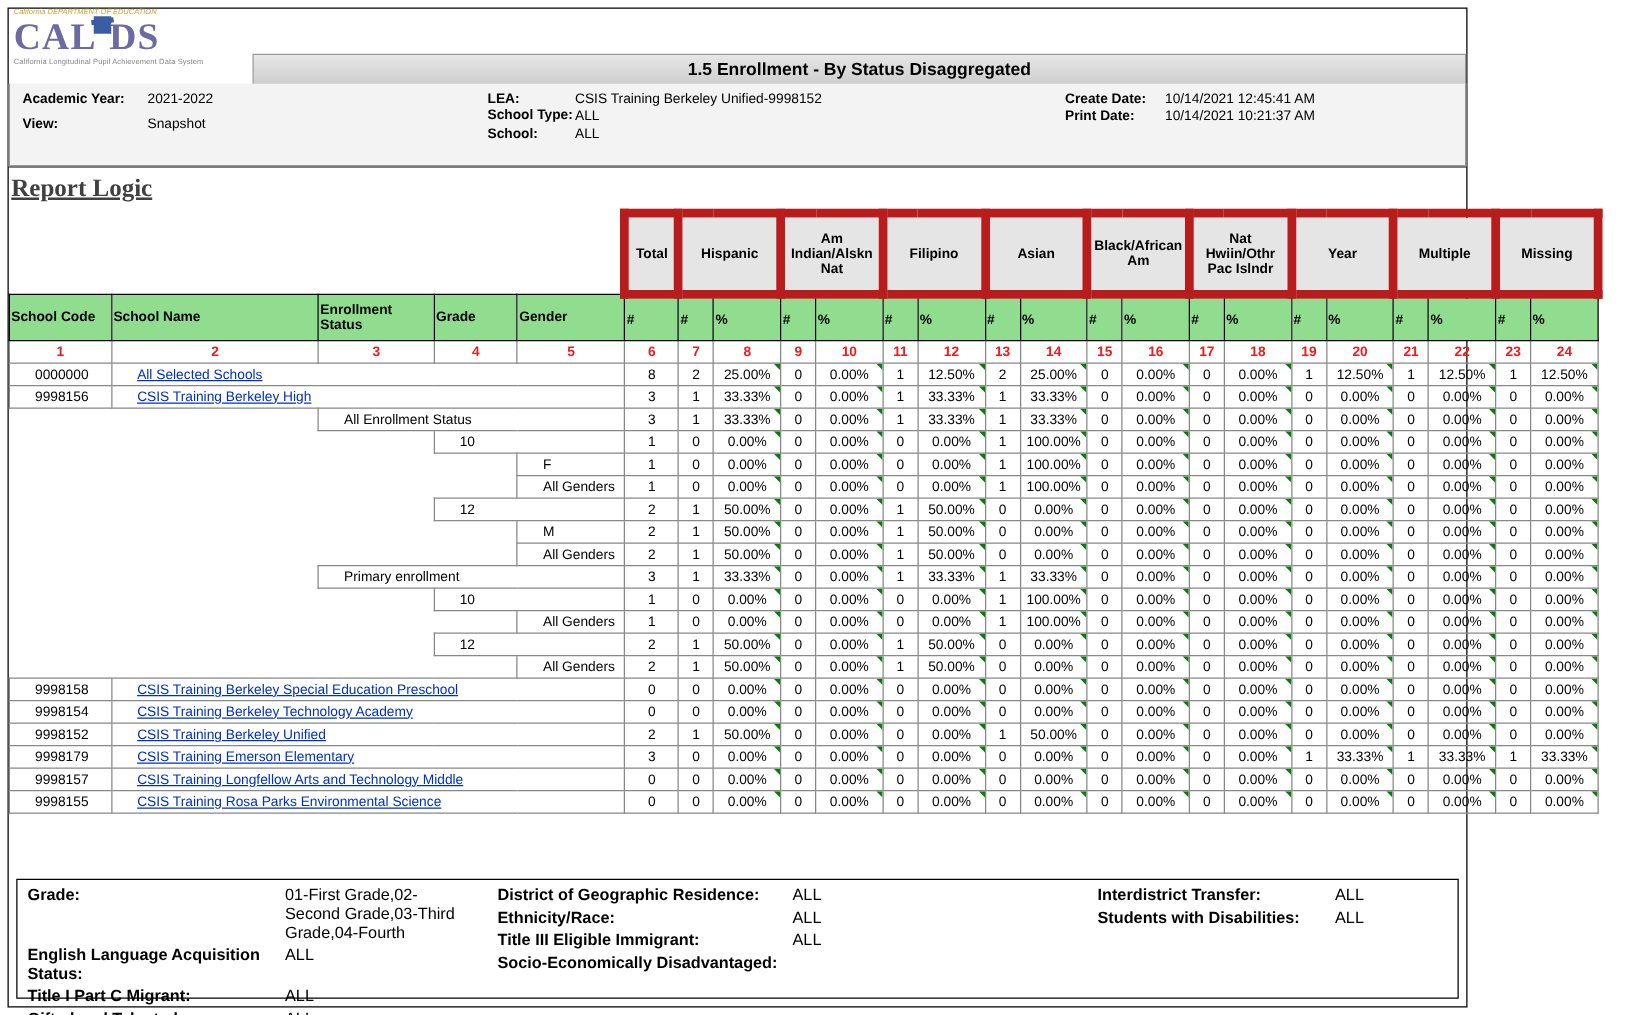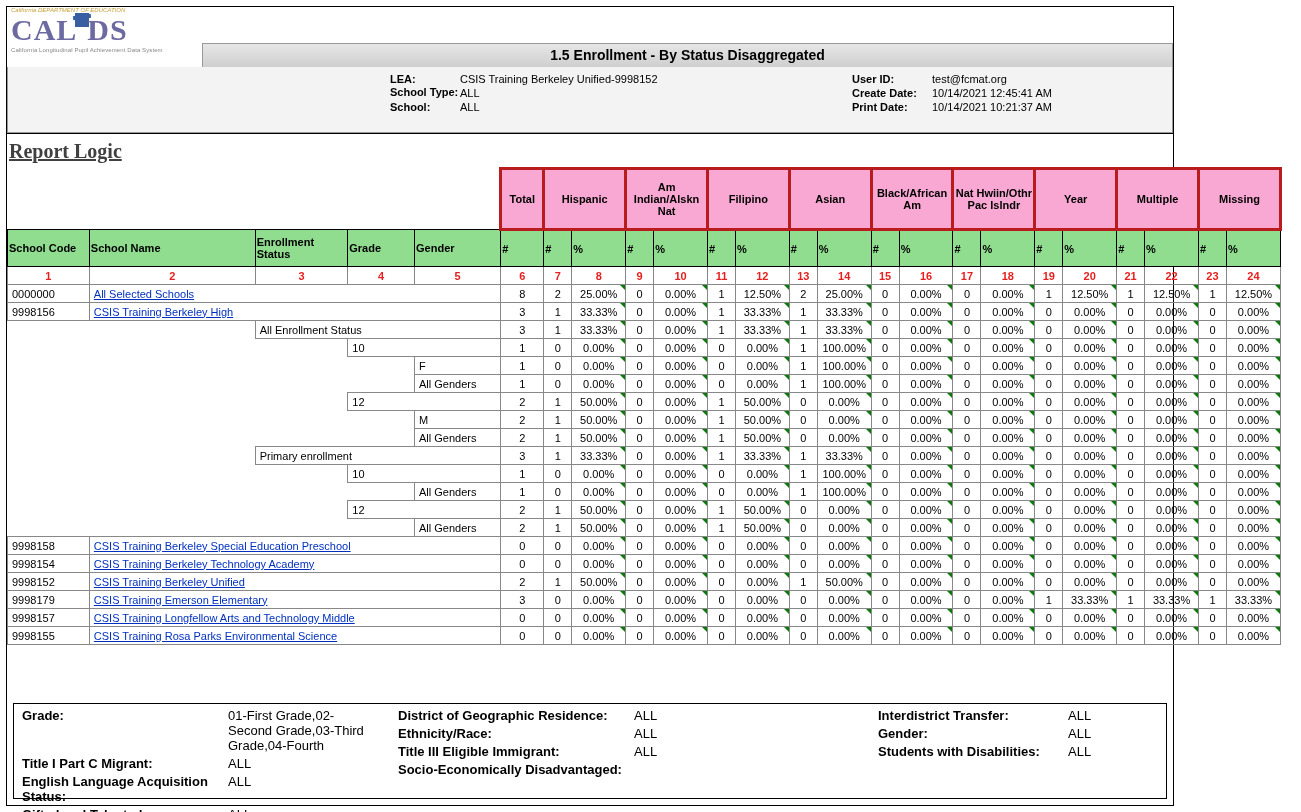--- a/index.html
+++ b/index.html
@@ -26,26 +26,26 @@
   .meta-label.m{width:80px}
   .meta-val{display:inline-block}
   .meta-row{margin-bottom:2px}
 
   
   .rl{color:#404040;font-family:"Times New Roman",serif;font-weight:bold;text-decoration:underline;font-size:20px;margin:6px 2px 4px}
 
   
   table.rpt{border-collapse:collapse;width:1275px;table-layout:fixed}
   table.rpt th,table.rpt td{overflow:hidden;white-space:nowrap}
-  .grp th{background:#f9a8d4;border:3px solid #b91c1c;font-weight:bold;text-align:center;font-size:11px;height:18px}
+  .grp th{background:#e5e5e5;border:7px solid #b91c1c;font-weight:bold;text-align:center;font-size:11px;height:18px}
   .grp th.tall{height:56px;white-space:normal}
   .colh th{background:#90dd90;border:1px solid #000;font-weight:bold;text-align:left;font-size:11px;height:18px}
   .redrow td{color:#e62020;font-weight:bold;text-align:center;border:1px solid #000;font-size:14px;height:28px}
   table.rpt td{border:1px solid #888;text-align:center;font-size:11px;height:17px;padding:0 2px;position:relative}
-  table.rpt td.lft{text-align:left;padding-left:4px}
+  table.rpt td.lft{text-align:left;padding-left:20px}
   table.rpt td.lnk{color:#0030c0;text-decoration:underline;cursor:pointer}
   table.rpt td.nob{border:none}
   .tick::after{content:"";position:absolute;right:0;top:0;border-style:solid;border-width:0 5px 5px 0;border-color:transparent #0a7a0a transparent transparent}
 
   
   .filters{position:absolute;left:6px;right:6px;bottom:6px;border:1px solid #000;height:96px;padding:4px 8px;box-sizing:border-box;font-size:13px}
   .fcol{position:absolute;top:4px}
   .f1{left:8px;width:370px}
   .f2{left:384px;width:480px}
   .f3{left:864px;width:410px}
@@ -66,27 +66,30 @@
     <div class="hdr-wrap">
       <div class="logo">
         <div class="logo-top">California DEPARTMENT OF EDUCATION</div>
         <div class="logo-main">
           <span class="cal">CAL</span><span class="grad-icon"></span><span>DS</span>
         </div>
         <div class="logo-small">California Longitudinal Pupil Achievement Data System</div>
       </div>
       <div class="title-bar">1.5  Enrollment - By Status Disaggregated</div>
       <div class="meta-bar">
+        <div class="meta-col mc1">
+          <div class="meta-row"><span class="meta-label">Academic Year:</span><span class="meta-val">2021-2022</span></div>
+          <div class="meta-row" style="margin-top:8px"><span class="meta-label">View:</span><span class="meta-val">Snapshot</span></div>
+        </div>
         <div class="meta-col mc2">
           <div class="meta-row"><span class="meta-label s">LEA:</span><span class="meta-val">CSIS Training Berkeley Unified-9998152</span></div>
           <div class="meta-row"><span class="meta-label s" style="line-height:10px">School Type:</span><span class="meta-val">ALL</span></div>
           <div class="meta-row"><span class="meta-label s">School:</span><span class="meta-val">ALL</span></div>
         </div>
         <div class="meta-col mc3">
-          <div class="meta-row"><span class="meta-label m">User ID:</span><span class="meta-val">test@fcmat.org</span></div>
           <div class="meta-row"><span class="meta-label m">Create Date:</span><span class="meta-val">10/14/2021 12:45:41 AM</span></div>
           <div class="meta-row"><span class="meta-label m">Print Date:</span><span class="meta-val">10/14/2021 10:21:37 AM</span></div>
         </div>
       </div>
     </div>
 
     <div class="rl">Report Logic</div>
 
     <table class="rpt" id="rpt">
         <colgroup>
@@ -670,31 +673,30 @@
             <td class="tick">0.00%</td>
             <td>0</td>
             <td class="tick">0.00%</td>
           </tr>
         </tbody>
       </table>
 
     <div class="filters">
       <div class="fcol f1" id="fcol1">
           <div class="f-row"><span class="f-lab">Grade:</span><span class="f-val wrap">01-First Grade,02-Second Grade,03-Third Grade,04-Fourth</span></div>
+          <div class="f-row"><span class="f-lab">English Language Acquisition Status:</span><span class="f-val">ALL</span></div>
           <div class="f-row"><span class="f-lab">Title I Part C Migrant:</span><span class="f-val">ALL</span></div>
-          <div class="f-row"><span class="f-lab">English Language Acquisition Status:</span><span class="f-val">ALL</span></div>
           <div class="f-row"><span class="f-lab">Gifted and Talented:</span><span class="f-val">ALL</span></div>
         </div>
       <div class="fcol f2" id="fcol2">
           <div class="f-row"><span class="f-lab">District of Geographic Residence:</span><span class="f-val">ALL</span></div>
           <div class="f-row"><span class="f-lab">Ethnicity/Race:</span><span class="f-val">ALL</span></div>
           <div class="f-row"><span class="f-lab">Title III Eligible Immigrant:</span><span class="f-val">ALL</span></div>
           <div class="f-row"><span class="f-lab">Socio-Economically Disadvantaged:</span><span class="f-val"></span></div>
         </div>
       <div class="fcol f3" id="fcol3">
           <div class="f-row"><span class="f-lab">Interdistrict Transfer:</span><span class="f-val">ALL</span></div>
-          <div class="f-row"><span class="f-lab">Gender:</span><span class="f-val">ALL</span></div>
           <div class="f-row"><span class="f-lab">Students with Disabilities:</span><span class="f-val">ALL</span></div>
         </div>
     </div>
 
   </div>
 </div>
 
 </body></html>

